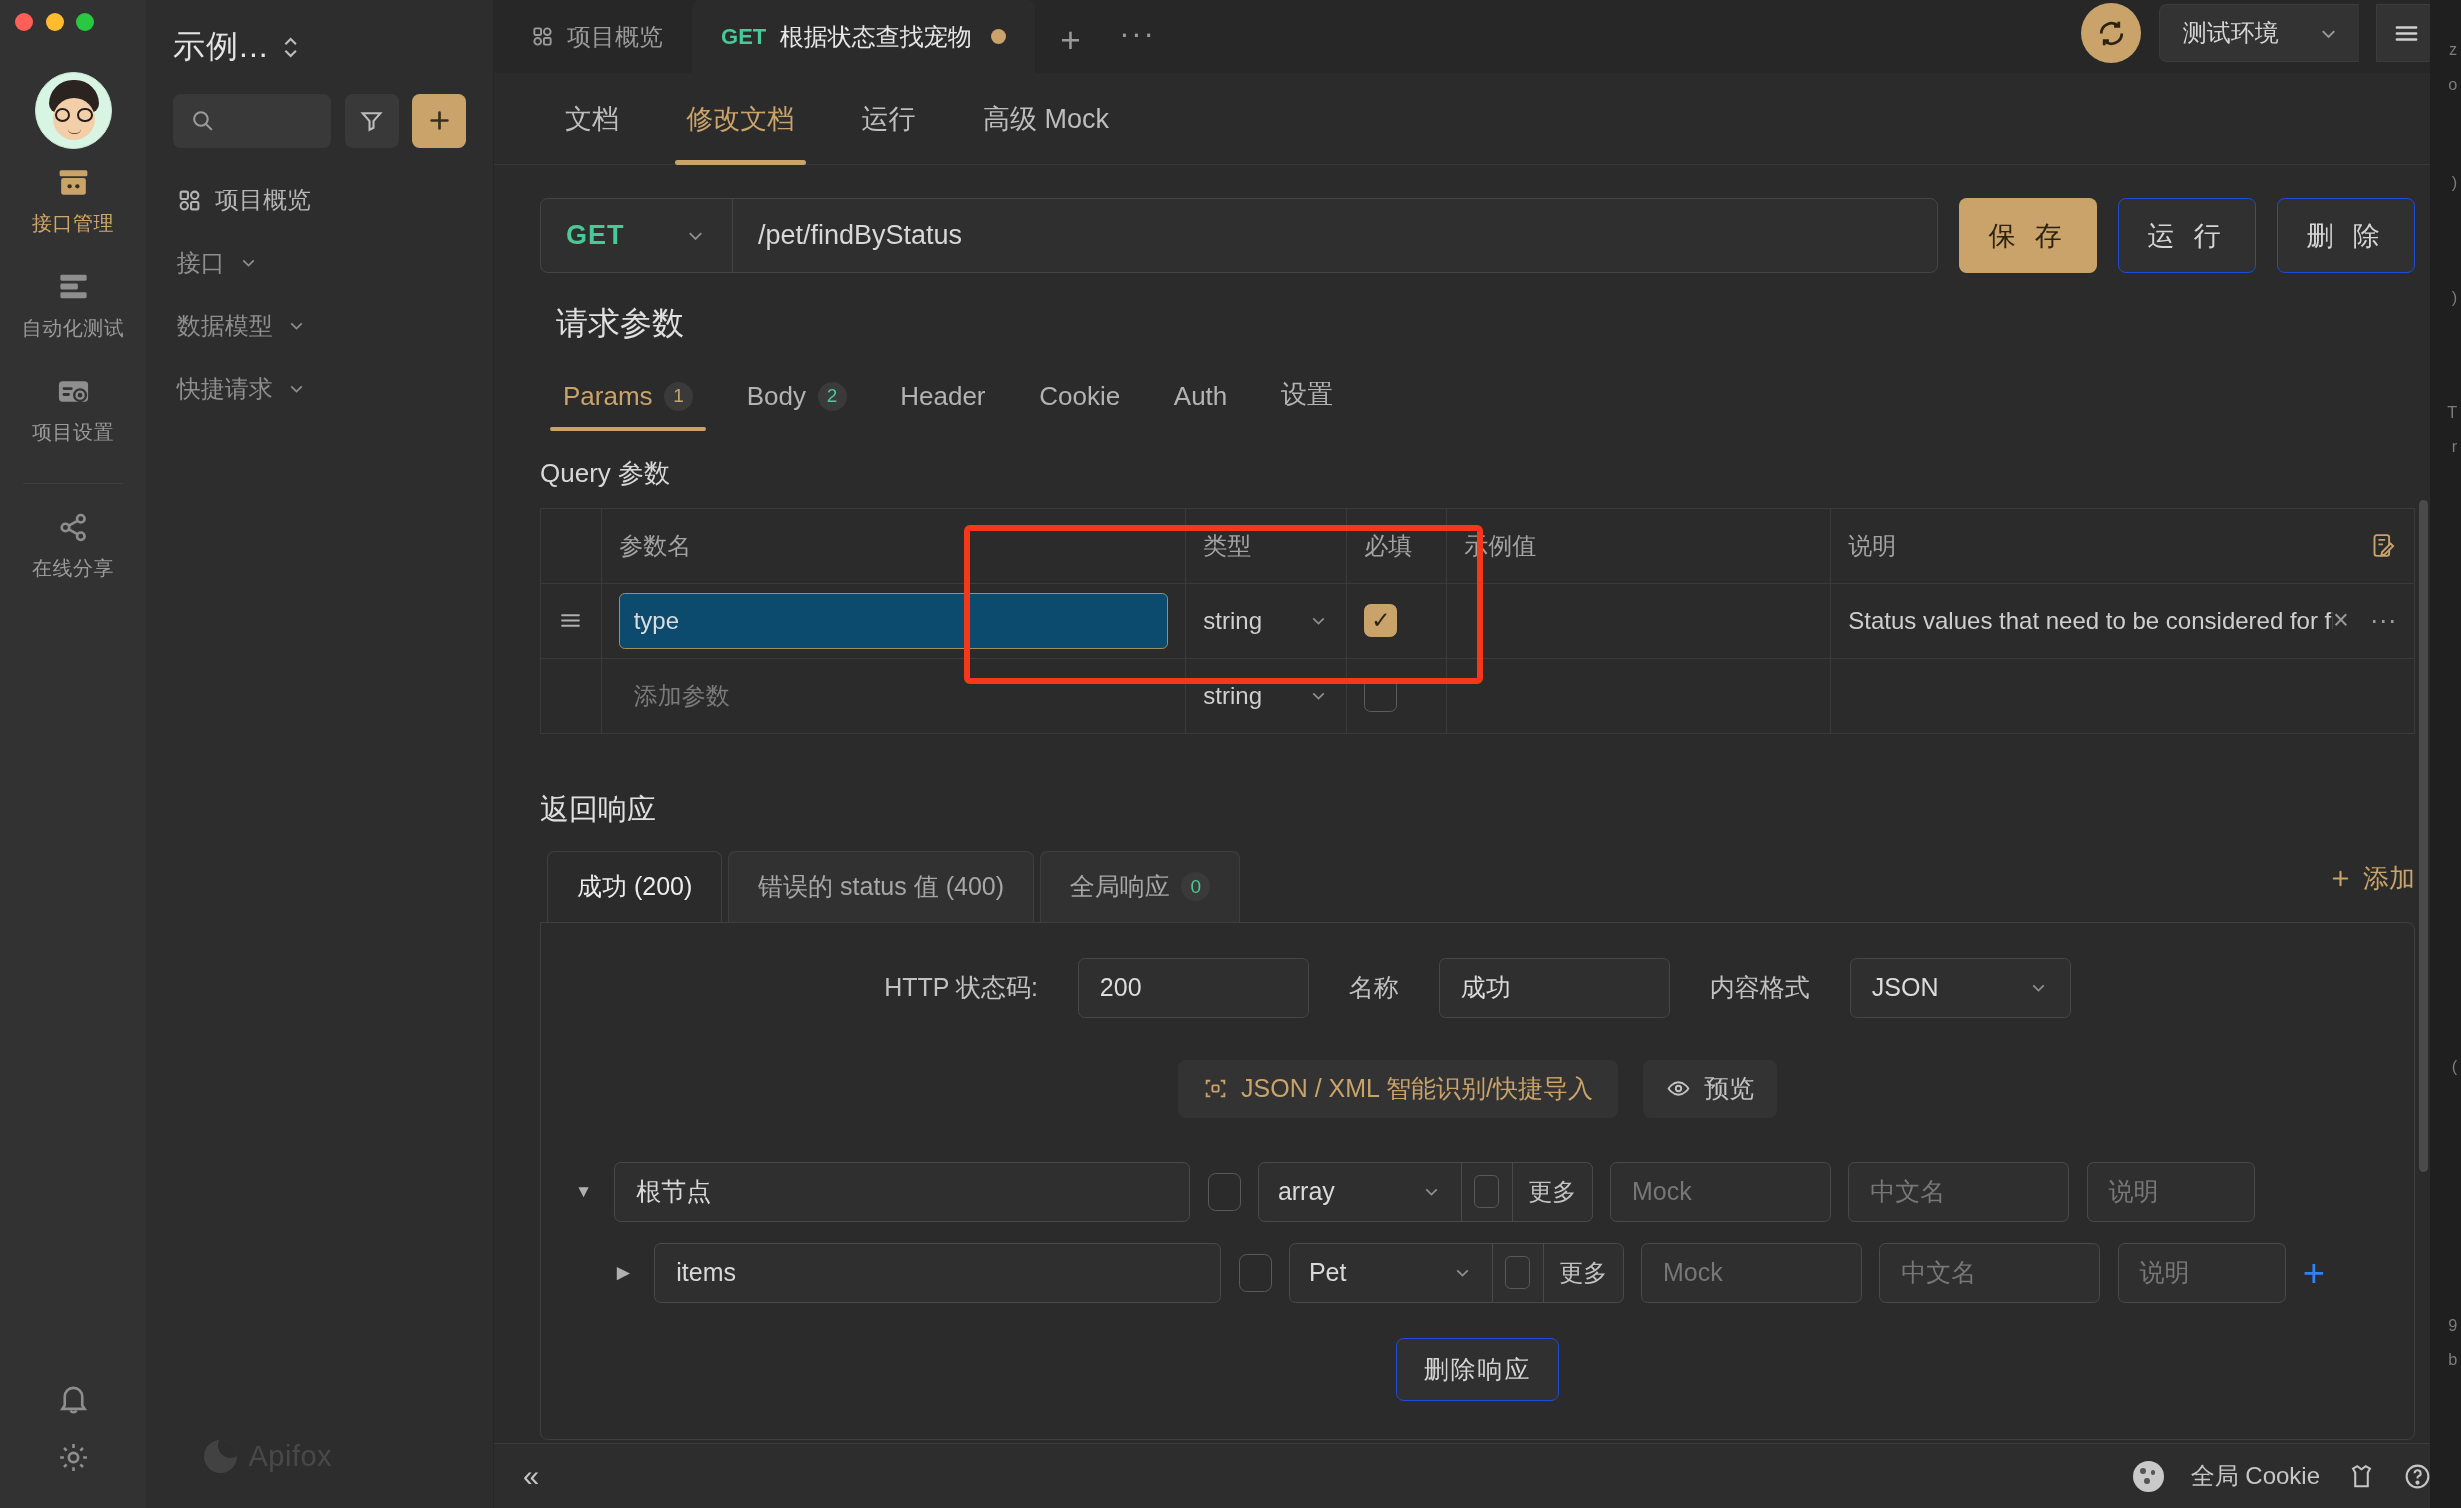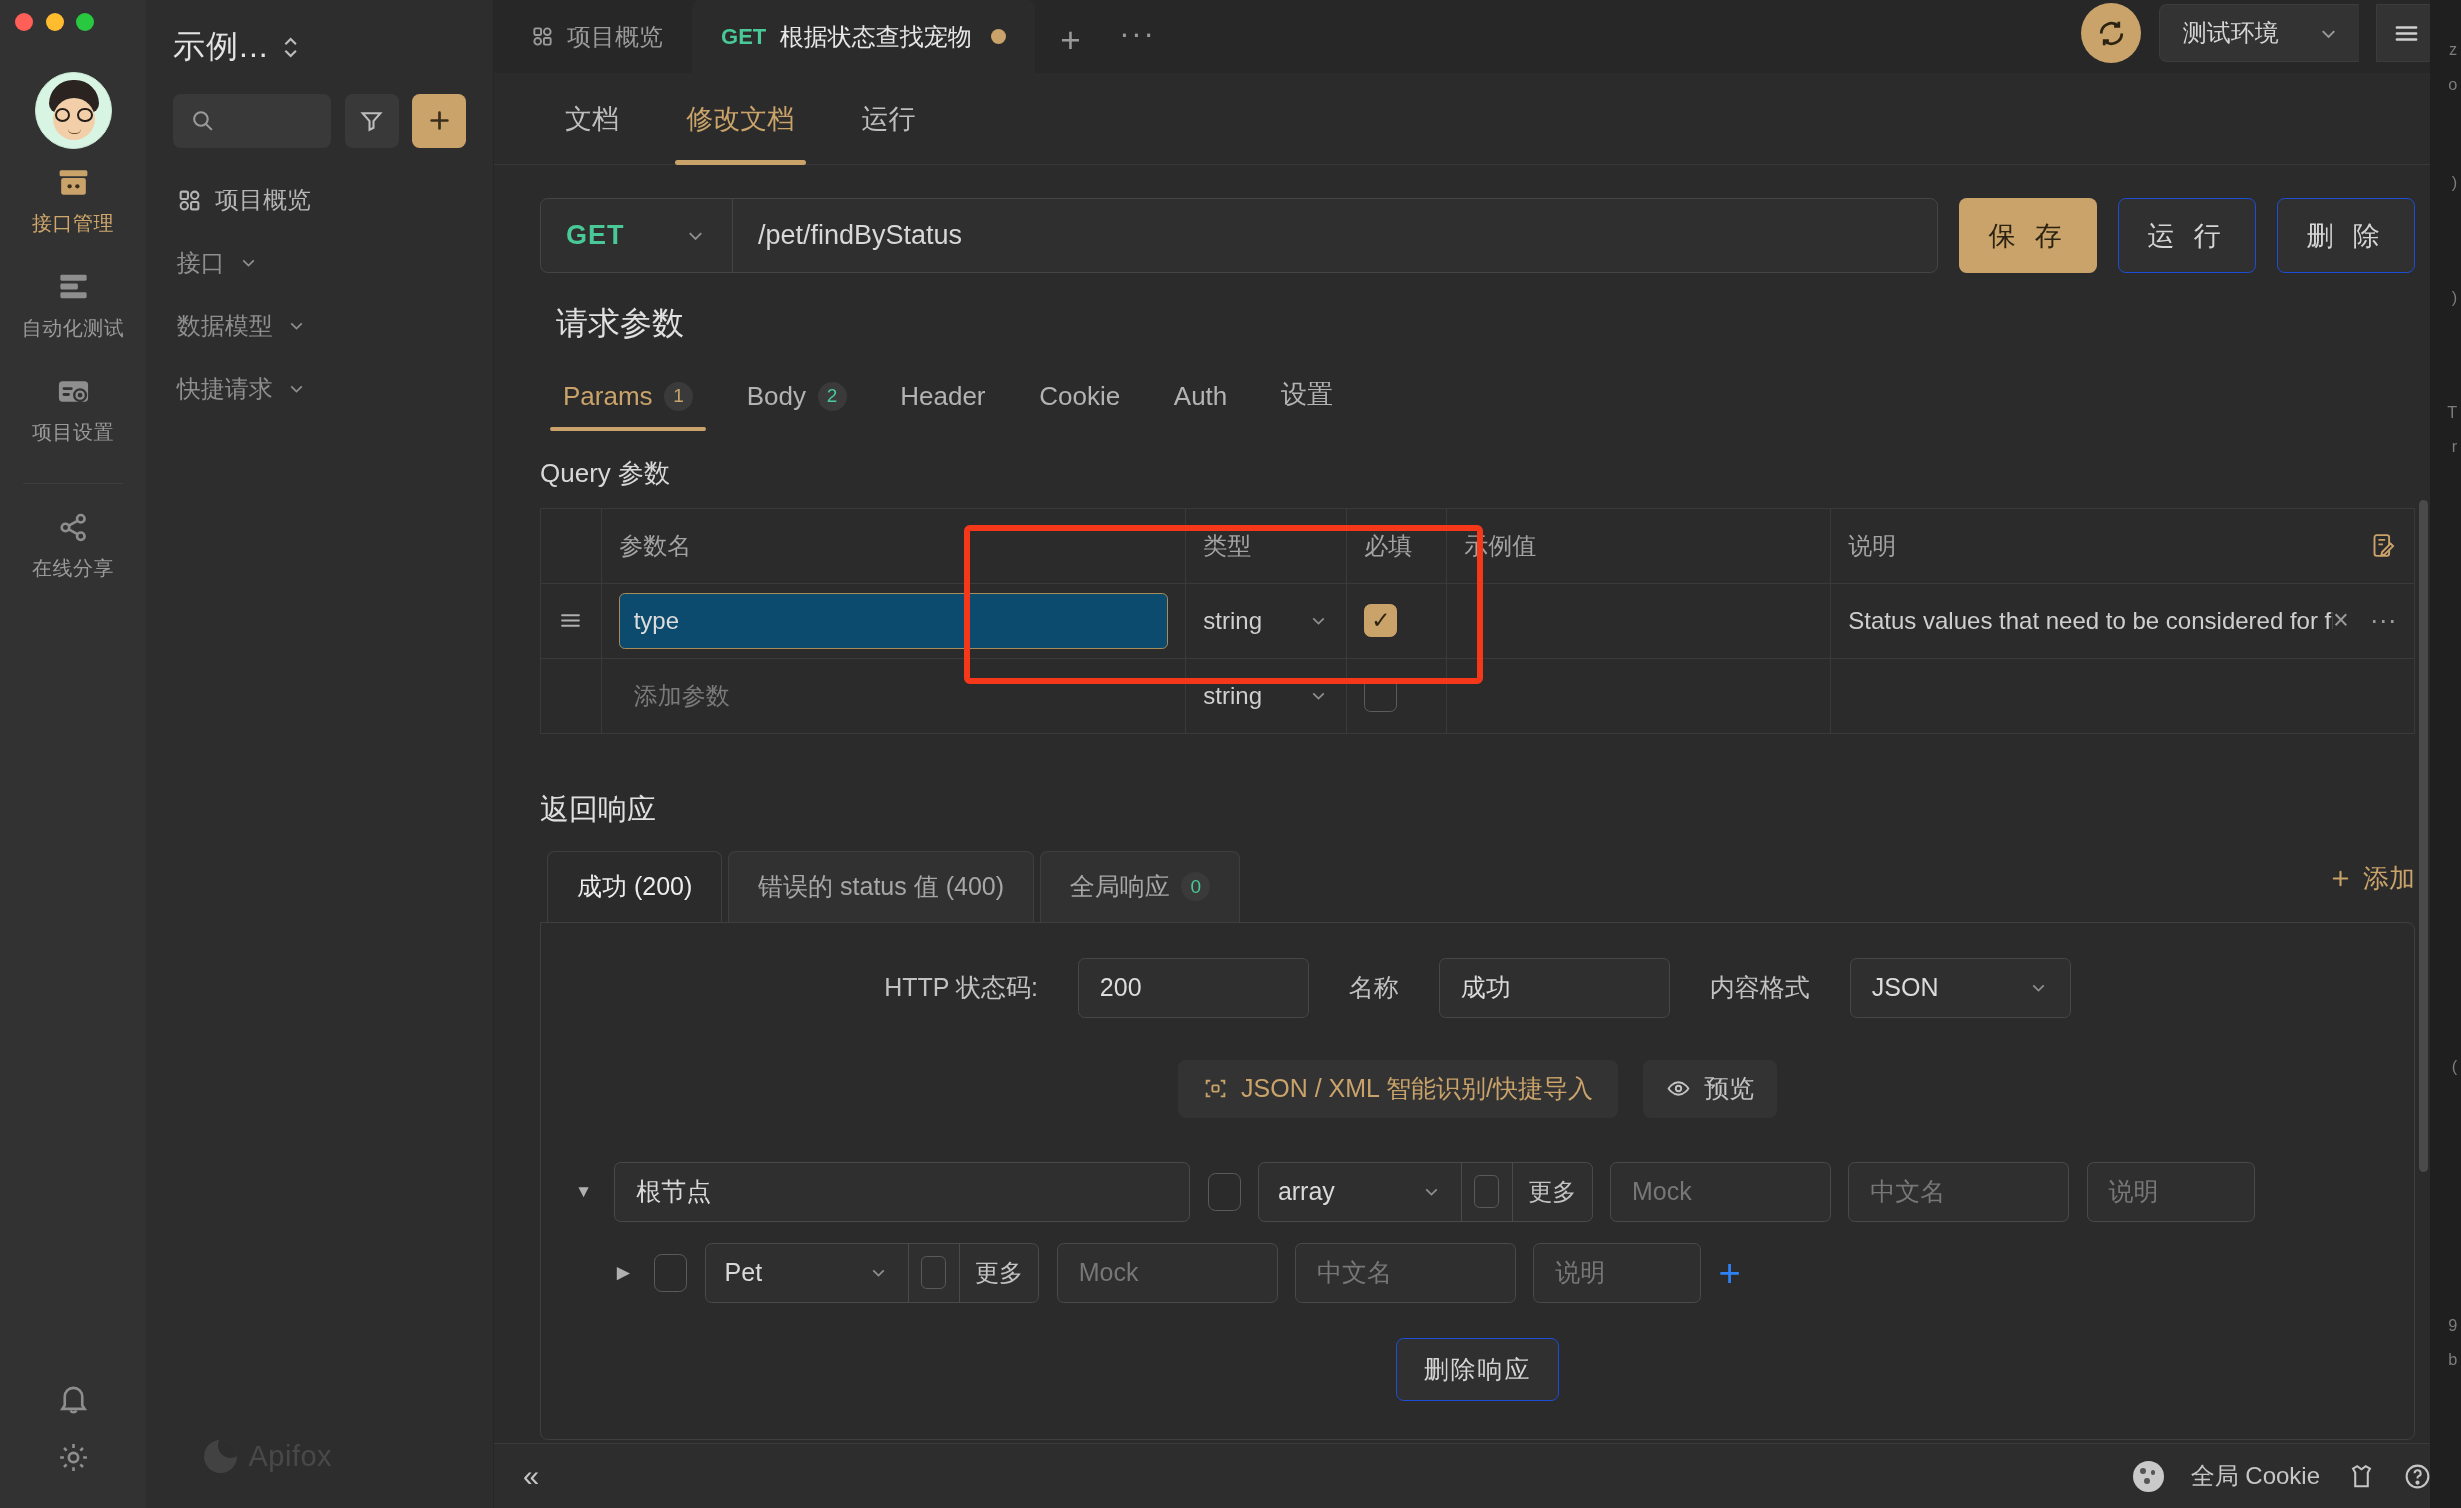--- a/index.html
+++ b/index.html
@@ -408,20 +408,21 @@
               <path d="M4 7h16M4 12h16M4 17h16"></path>
             </svg>
         </div>
       </div>
     </div>
 
     <div class="subtabs">
       <div class="subtab">文档</div>
       <div class="subtab active">修改文档</div>
       <div class="subtab">运行</div>
+      <div class="subtab">高级 Mock</div>
     </div>
 
     <div class="body">
 
       <div class="urlrow">
         <div class="urlfield">
           <div class="methsel">
             <span class="m">GET</span>
             <span>
               <svg width="23" height="23" viewBox="0 0 24 24" fill="none" stroke="#8e8e8e" stroke-width="2">
@@ -615,20 +616,21 @@
                 </div>
               <div class="tmore">更多</div>
             </div>
             <div class="gi" style="width:221px">Mock</div>
             <div class="gi" style="width:221px">中文名</div>
             <div class="gi" style="width:168px">说明</div>
           </div>
 
           <div class="trow" style="padding-left:40px">
             <span class="caret">▶</span>
+            <div class="name-inp" style="width:567px">items</div>
             <span class="sq-chk"></span>
             <div class="typegrp">
               <div class="tsel">
                 <span>Pet</span>
                 <span>
                   <svg width="21" height="21" viewBox="0 0 24 24" fill="none" stroke="#8e8e8e" stroke-width="2">
                       <path d="M6 9.5 12 15.5 18 9.5"></path>
                     </svg>
                 </span>
               </div>

